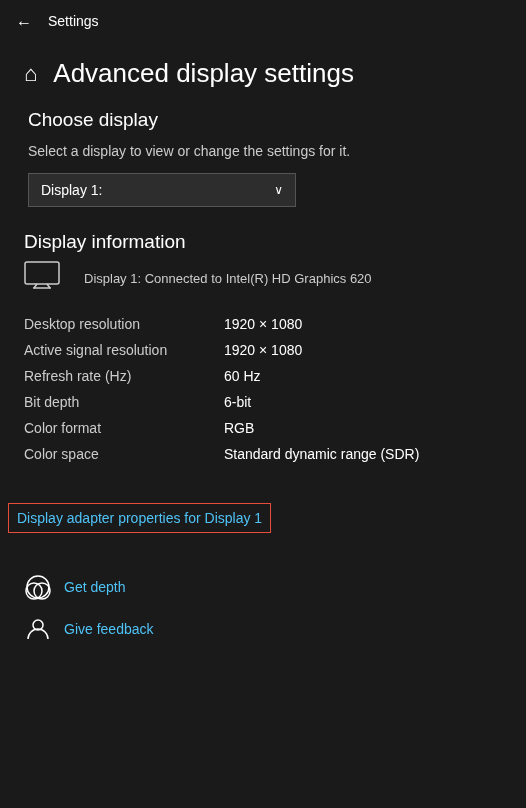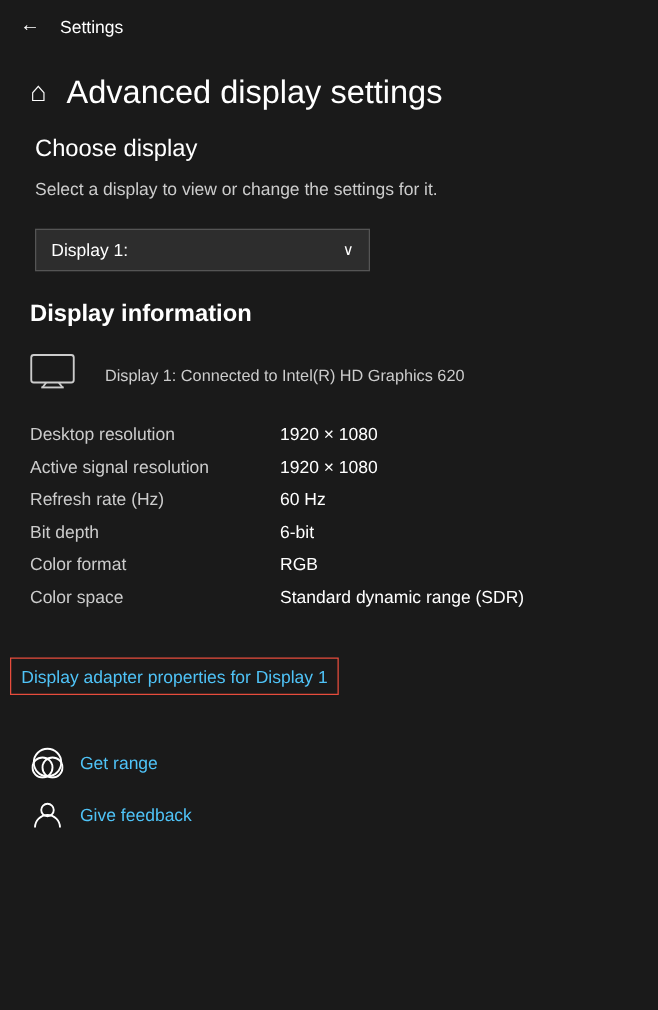--- a/index.html
+++ b/index.html
@@ -63,21 +63,21 @@
     .section-title {
       font-size: 19px;
       font-weight: 400;
       color: #ffffff;
       margin-bottom: 12px;
     }
 
     .section-description {
       font-size: 14px;
       color: #cccccc;
-      margin-bottom: 24px;
+      margin-bottom: 14px;
     }
 
     .dropdown-container {
       margin-bottom: 24px;
     }
 
     .dropdown {
       display: flex;
       align-items: center;
       justify-content: space-between;
@@ -95,23 +95,23 @@
       color: #ffffff;
     }
 
     .display-info-section {
       padding: 0 24px;
       margin-bottom: 16px;
     }
 
     .display-info-title {
       font-size: 19px;
-      font-weight: 700;
-      color: #ffffff;
-      margin-bottom: 16px;
+      font-weight: 400;
+      color: #ffffff;
+      margin-bottom: 4px;
     }
 
     .display-card {
       padding: 4px 0;
     }
 
     .display-header {
       display: flex;
       align-items: center;
       gap: 24px;
@@ -269,21 +269,21 @@
 
 <div class="footer-section">
   <div class="footer-item">
     <span class="footer-icon">
       <svg width="26" height="26" viewBox="0 0 26 26" fill="none" xmlns="http://www.w3.org/2000/svg">
         <circle cx="13" cy="13" r="11" stroke="#ffffff" stroke-width="1.5" fill="none"></circle>
         <circle cx="9" cy="17" r="8" stroke="#ffffff" stroke-width="1.5" fill="none"></circle>
         <circle cx="17" cy="17" r="8" stroke="#ffffff" stroke-width="1.5" fill="none"></circle>
       </svg>
     </span>
-    <a class="footer-link" href="#">Get range</a>
+    <a class="footer-link" href="#">Get depth</a>
   </div>
   <div class="footer-item">
     <span class="footer-icon">
       <svg width="26" height="26" viewBox="0 0 26 26" fill="none" xmlns="http://www.w3.org/2000/svg">
         <circle cx="13" cy="9" r="5" stroke="#ffffff" stroke-width="1.5" fill="none"></circle>
         <path d="M3 23c0-5.523 4.477-10 10-10s10 4.477 10 10" stroke="#ffffff" stroke-width="1.5" fill="none"></path>
       </svg>
     </span>
     <a class="footer-link" href="#">Give feedback</a>
   </div>

